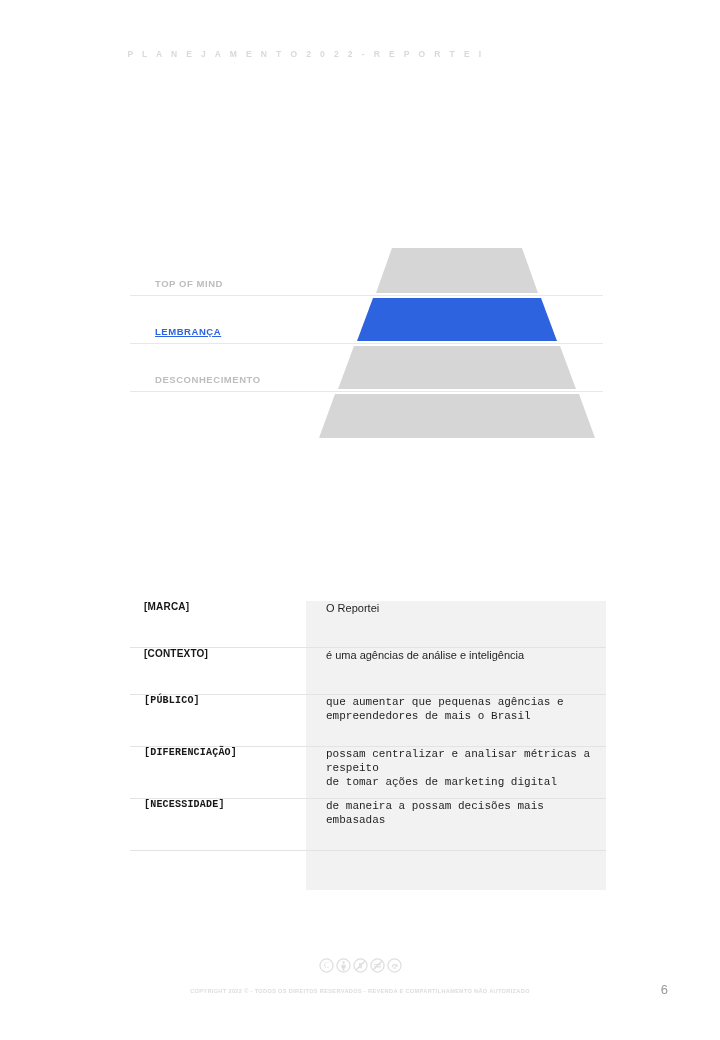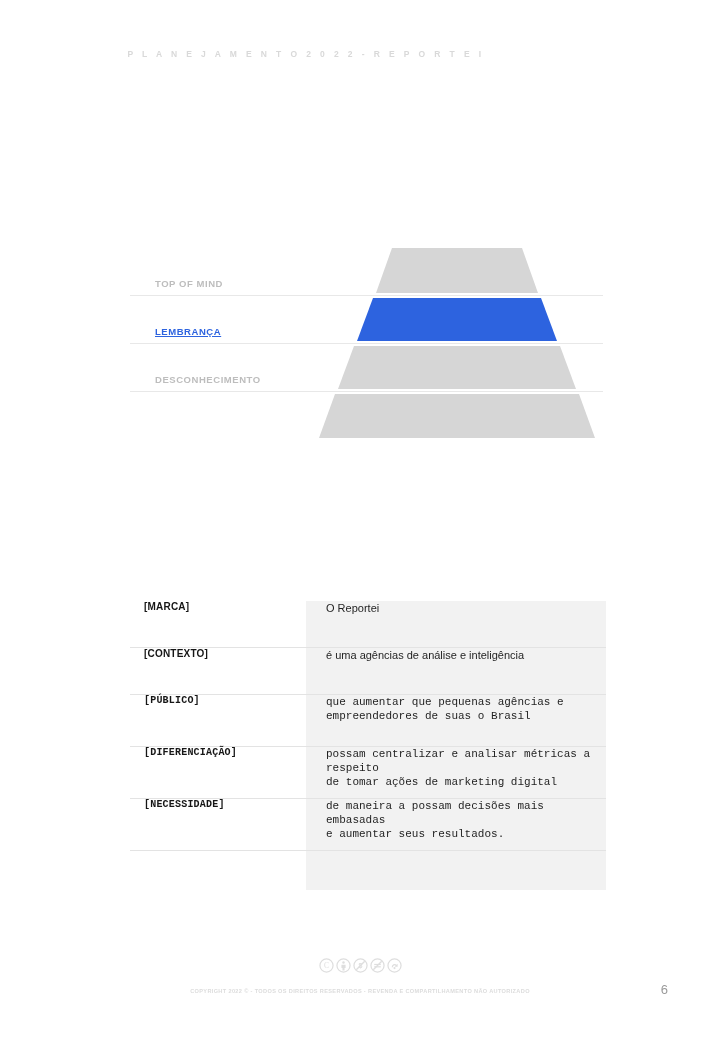--- a/index.html
+++ b/index.html
@@ -222,37 +222,36 @@
         <div class="def-key">[CONTEXTO]</div>
         <div class="def-val">
           <span>é uma agências de análise e inteligência</span>
         </div>
       </div>
 
       <div class="def-row tall">
         <div class="def-key">[PÚBLICO]</div>
         <div class="def-val">
           <span>que aumentar que pequenas agências e</span>
-          <span>empreendedores de suas o Brasil</span>
+          <span>empreendedores de mais o Brasil</span>
         </div>
       </div>
 
       <div class="def-row tall">
         <div class="def-key">[DIFERENCIAÇÃO]</div>
         <div class="def-val">
           <span>possam centralizar e analisar métricas a respeito</span>
           <span>de tomar ações de marketing digital</span>
         </div>
       </div>
 
       <div class="def-row tall">
         <div class="def-key">[NECESSIDADE]</div>
         <div class="def-val">
           <span>de maneira a possam decisões mais embasadas</span>
-          <span>e aumentar seus resultados.</span>
         </div>
       </div>
 
       <div class="def-spacer"></div>
 
     </div>
   </div>
 
   <div class="cc-icons">
 

